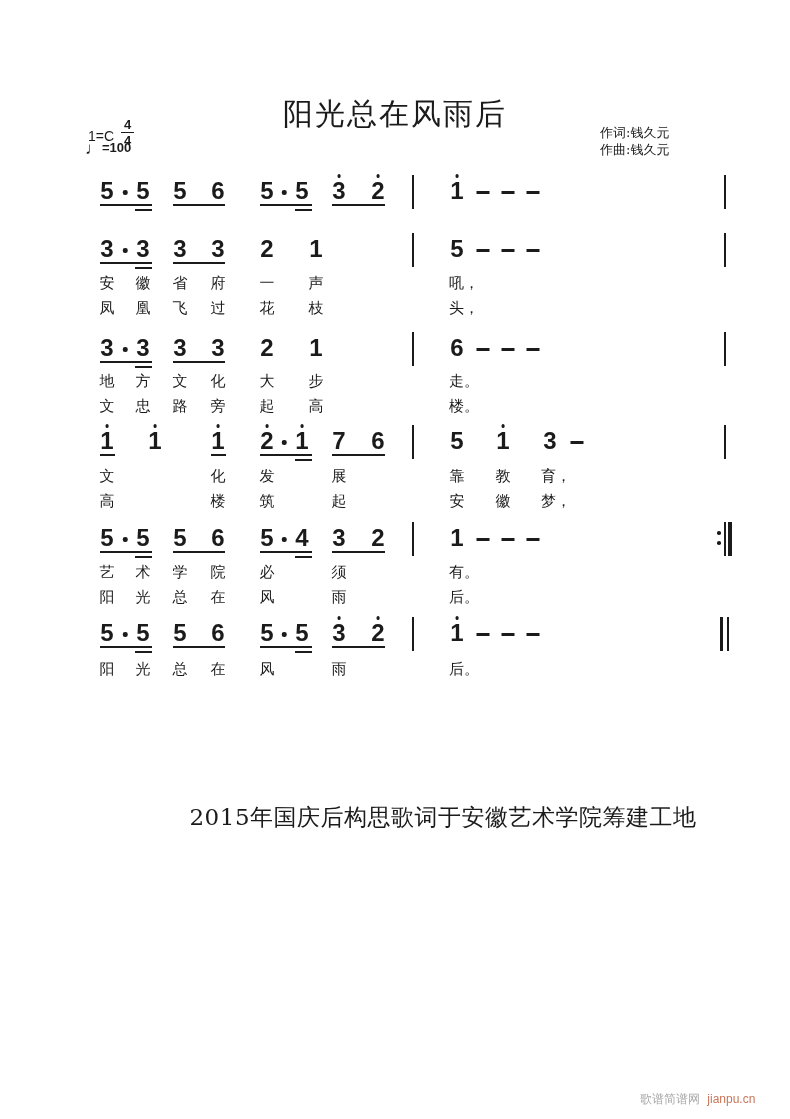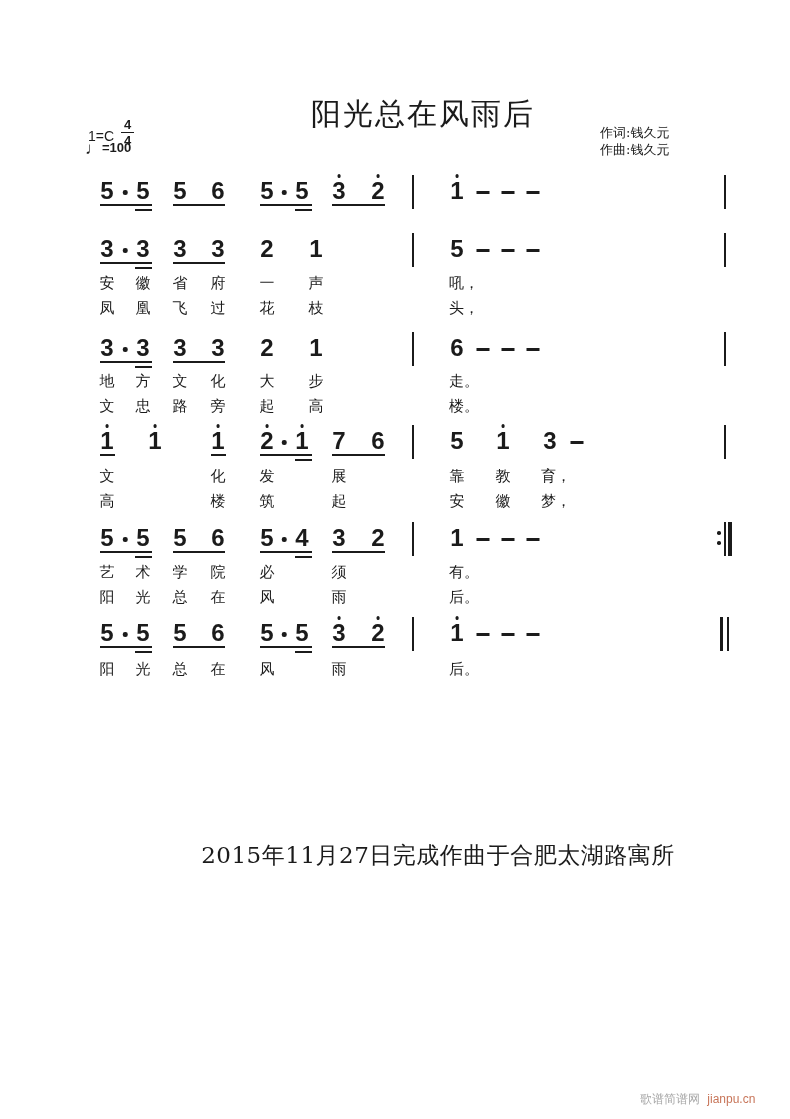--- a/index.html
+++ b/index.html
@@ -8,21 +8,21 @@
     --wm-domain:#c8765a;
   }
   html,body{margin:0;padding:0;background:#fff;}
   #sheet{
     position:relative;width:790px;height:1119px;background:#fff;overflow:hidden;
     font-family:"DejaVu Serif","Liberation Serif",serif;color:var(--ink);
   }
   
   .title{
     position:absolute;top:74px;left:50%;transform:translateX(-50%);
-    font-size:30px;font-weight:400;letter-spacing:2px;white-space:nowrap;margin-left:28px;
+    font-size:30px;font-weight:400;letter-spacing:2px;white-space:nowrap;
   }
   .subtitle{
     position:absolute;top:132px;left:387px;transform:translateX(-50%);
     font-size:16px;white-space:nowrap;
   }
   .credits{
     position:absolute;top:124px;left:600px;font-size:13px;line-height:17px;white-space:nowrap;
   }
   .keyblock{position:absolute;left:88px;top:127px;font-family:"Liberation Sans",sans-serif;}
   .keysig{font-size:14px;}
@@ -290,20 +290,20 @@
         <div class="lyr" style="left: 107px; top: 38px;">阳</div>
         <div class="lyr" style="left: 143px; top: 38px;">光</div>
         <div class="lyr" style="left: 180px; top: 38px;">总</div>
         <div class="lyr" style="left: 218px; top: 38px;">在</div>
         <div class="lyr" style="left: 267px; top: 38px;">风</div>
         <div class="lyr" style="left: 339px; top: 38px;">雨</div>
         <div class="lyr" style="left: 464px; top: 38px;">后。</div>
       </div>
     </div>
 
-  <div class="colophon l2">2015年11月27日完成作曲于合肥太湖路寓所</div>
+  <div class="colophon l1">2015年国庆后构思歌词于安徽艺术学院筹建工地</div>
 
   <div class="watermark">
     <span class="site">歌谱简谱网</span>
     <span class="domain">jianpu.cn</span>
   </div>
 
 </div>
 
 </body></html>

